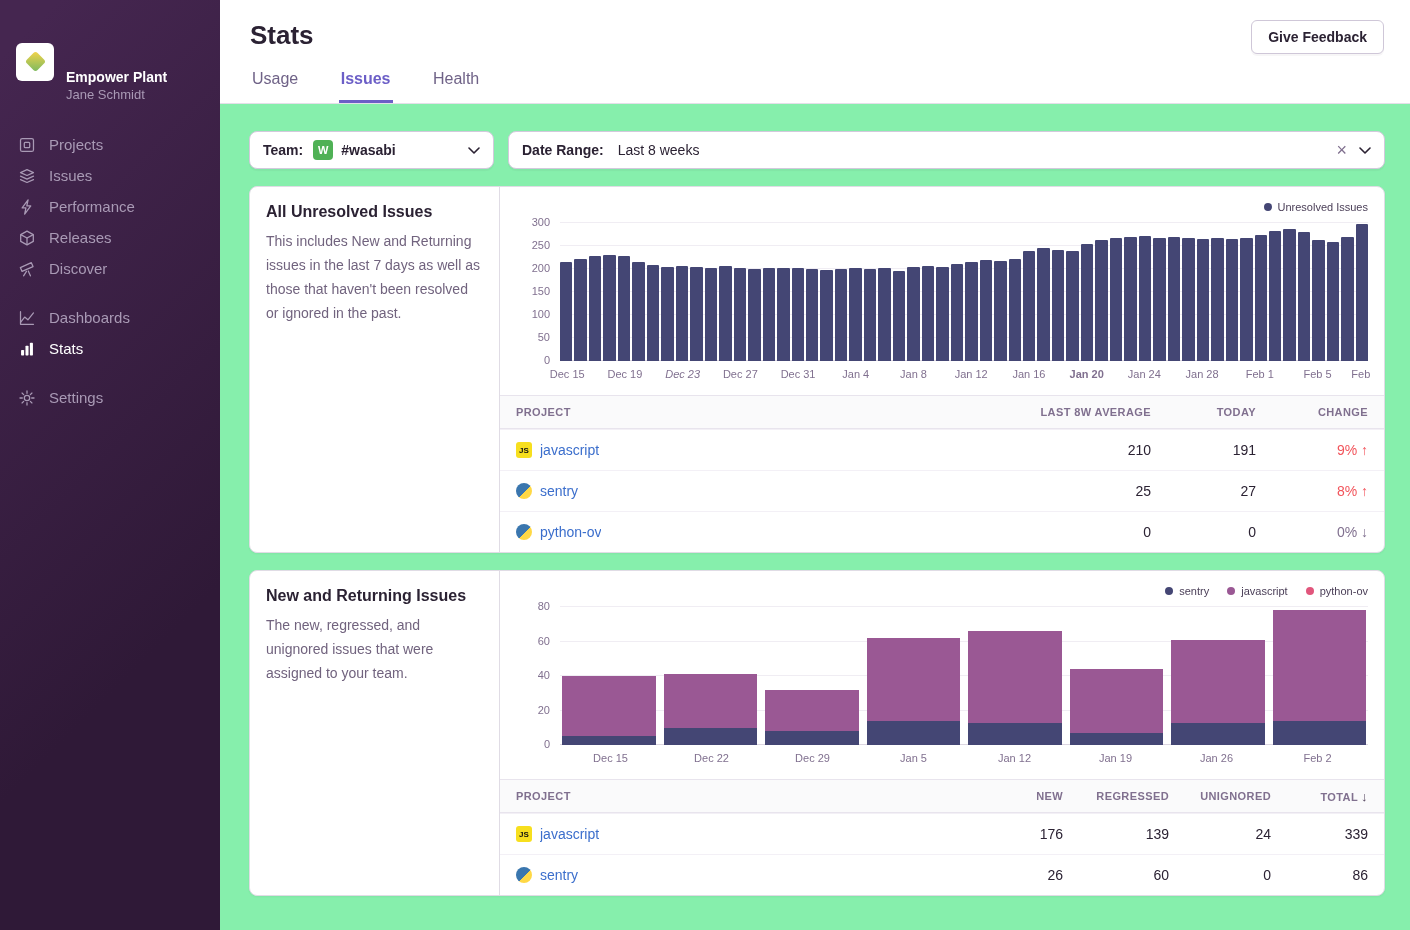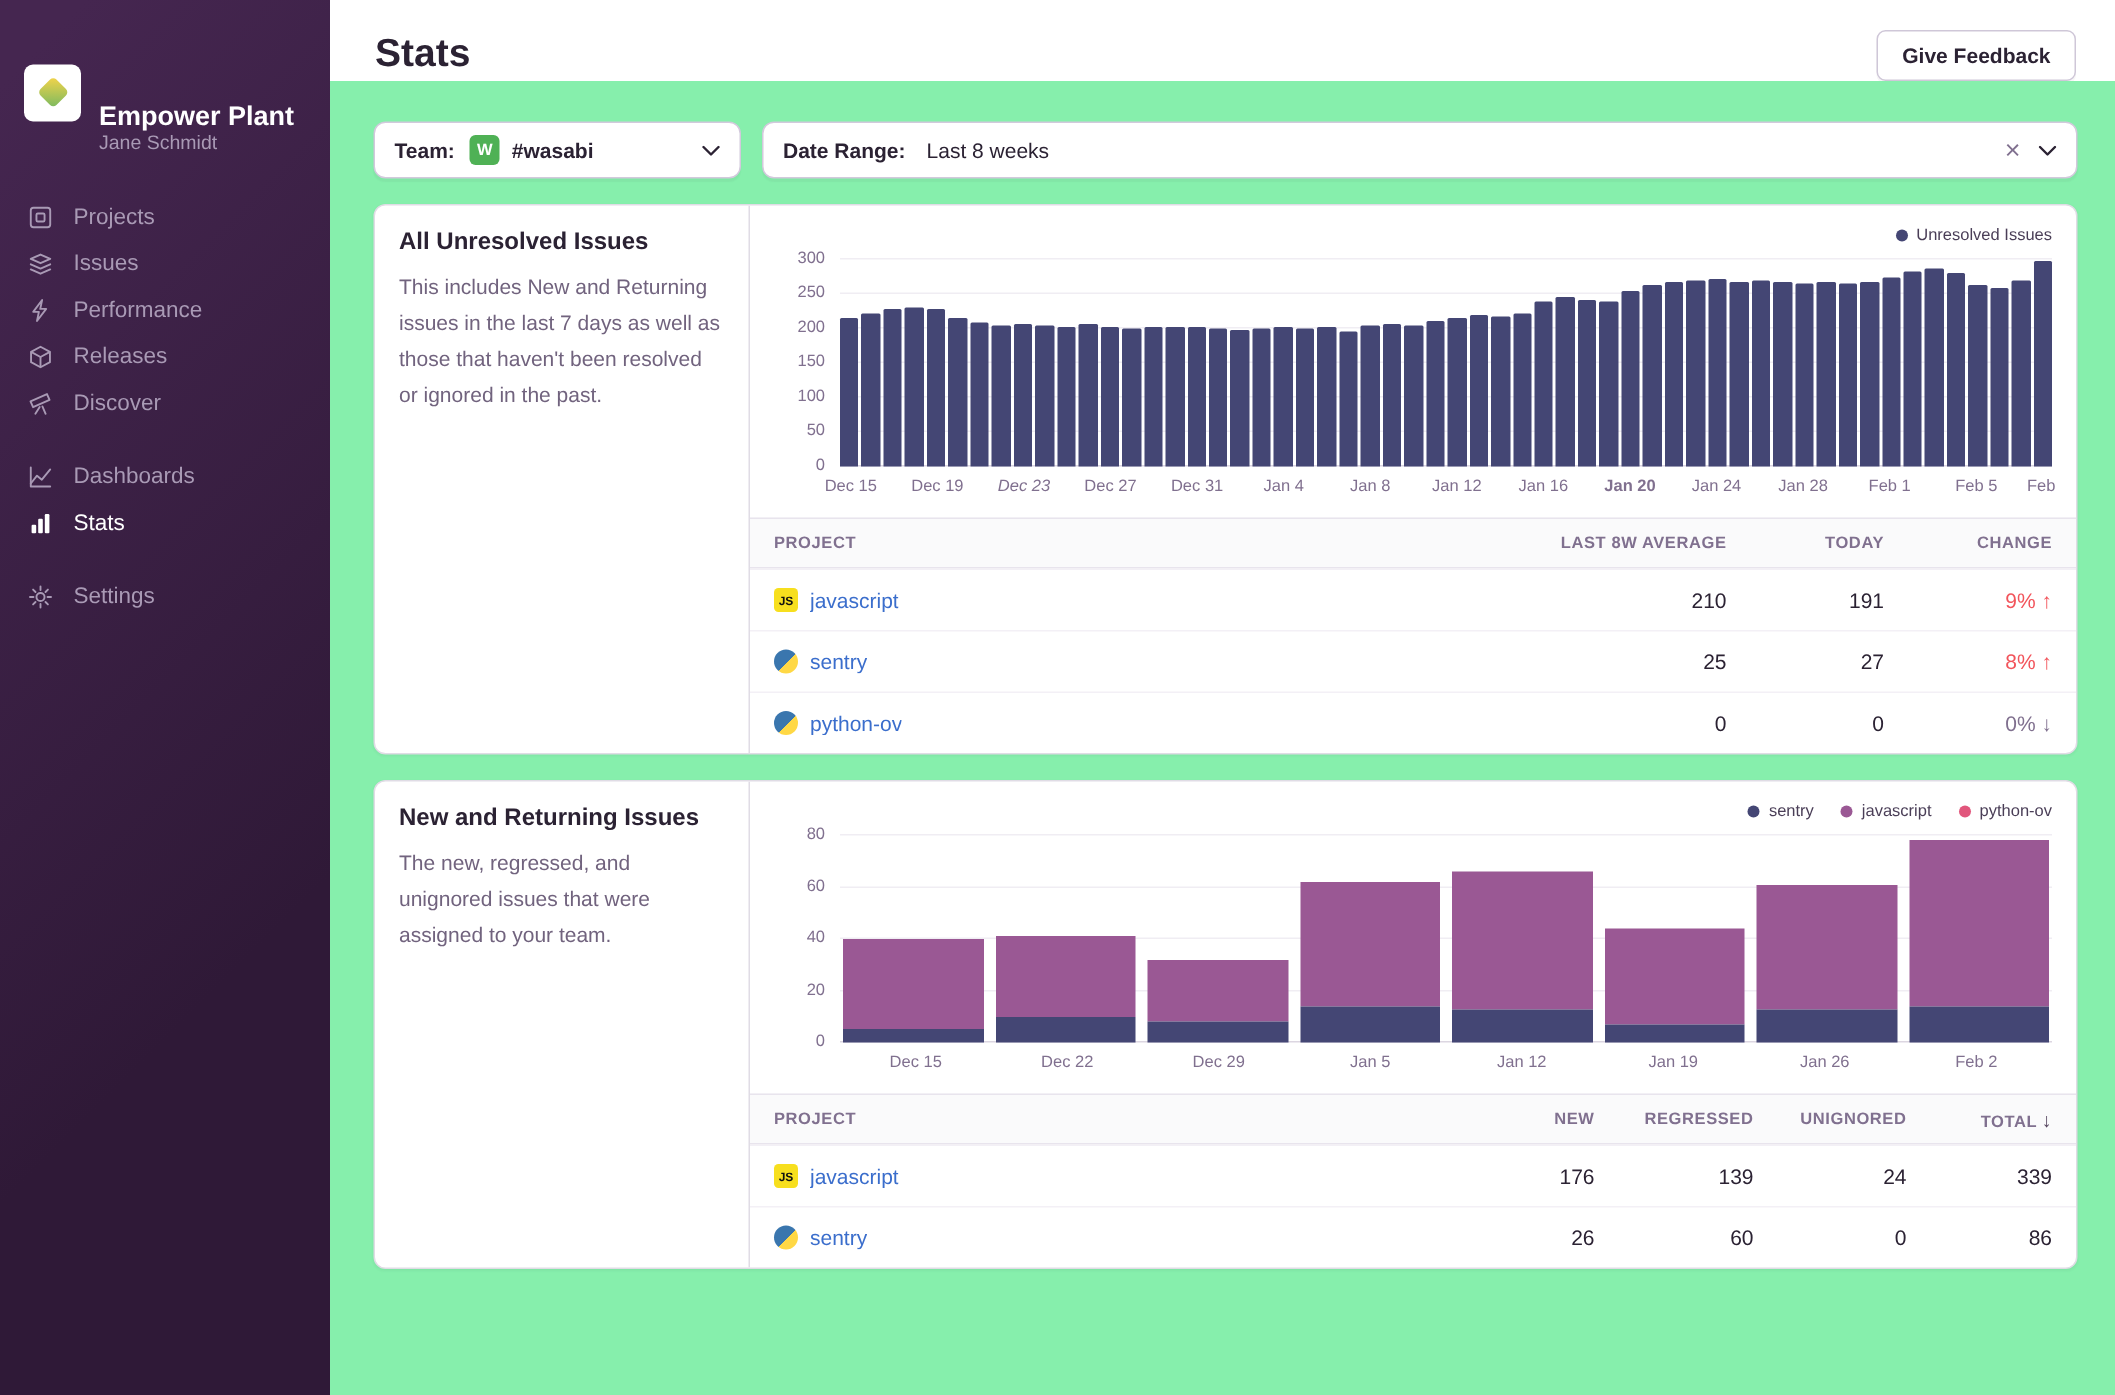--- a/index.html
+++ b/index.html
@@ -13,21 +13,21 @@
 
   
   .sidebar {
     width:220px; flex:0 0 220px; height:100%;
     background:linear-gradient(315deg,#2f1937 30%,#452650 95%);
     color:#a99ab5;
   }
   .org { display:flex; align-items:center; gap:12px; padding:20px 16px 16px; cursor:pointer; }
   .org-avatar { width:38px; height:38px; background:#fff; border-radius:6px; display:flex; align-items:center; justify-content:center; flex:0 0 38px; }
   .diamond { width:15px; height:15px; transform:rotate(45deg); border-radius:3px; background:linear-gradient(135deg,#f6d44a,#79b960); }
-  .org-name { color:#fff; font-weight:700; font-size:18px; line-height:18px;margin-top:48px; }
+  .org-name { color:#fff; font-weight:700; font-size:14px; line-height:18px;margin-top:48px; }
   .org-user { color:#a99ab5; font-size:13px; line-height:17px; }
   .nav { display:flex; flex-direction:column; }
   .nav.primary { margin-top:10px; }
   .nav.secondary { margin-top:18px; }
   .nav.footerN { margin-top:18px; }
   .nav-item {
     display:flex; align-items:center; gap:13px; height:31px; padding:0 18px;
     font-size:15px; color:#a99ab5; text-decoration:none; cursor:pointer;
   }
   .nav-item.active { color:#fff; }
@@ -221,20 +221,25 @@
       </a>
     </nav>
   </aside>
 
   <main class="main">
     <div class="page-head">
       <h1>Stats</h1>
       <button class="feedback-btn">Give Feedback</button>
     </div>
 
+    <div class="tabs">
+      <span class="tab">Usage</span>
+      <span class="tab active">Issues</span>
+      <span class="tab">Health</span>
+    </div>
 
     <div class="content">
 
       <div class="filters">
         <div class="select team">
           <span class="flabel">Team:</span>
           <span class="team-badge">W</span>
           <span class="fvalue">#wasabi</span>
           <span class="chev">
               <svg width="12" height="7" viewBox="0 0 12 7">

